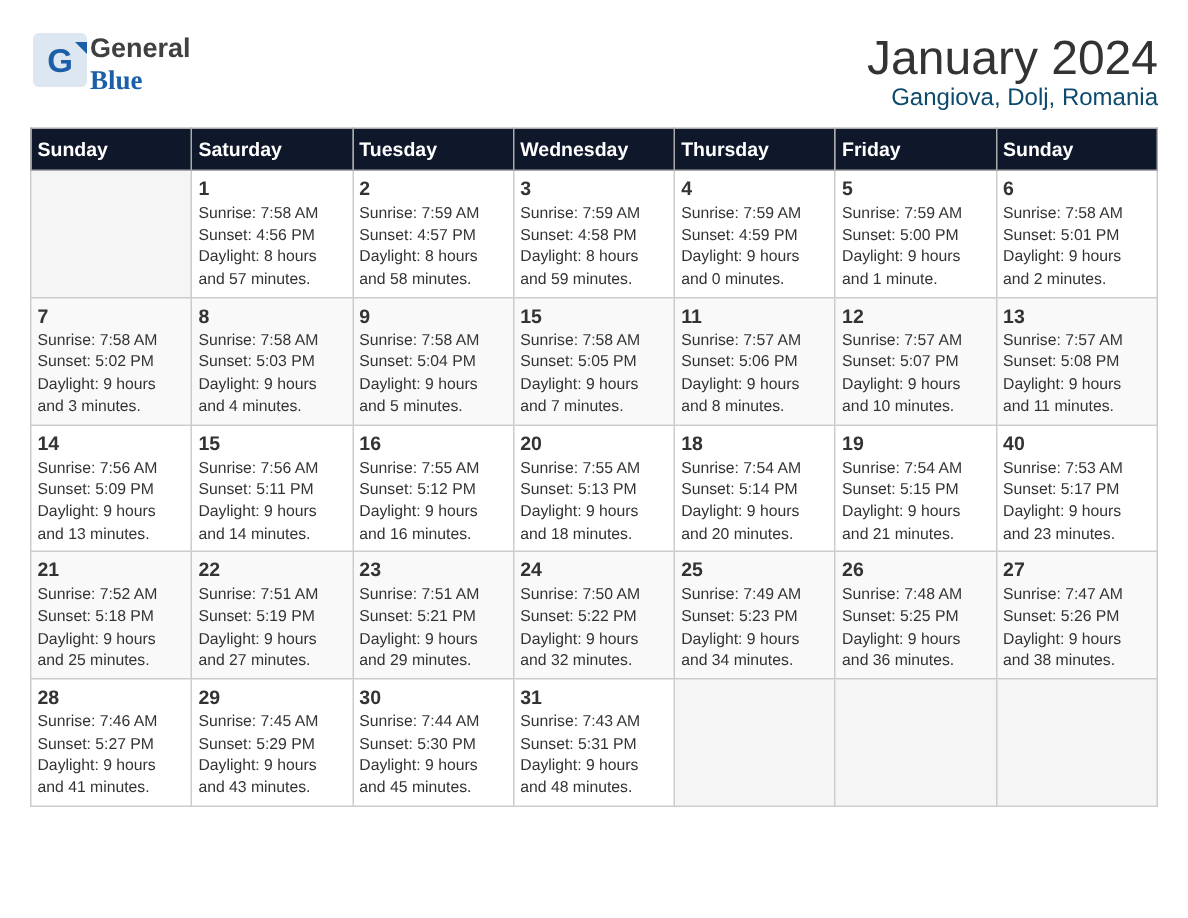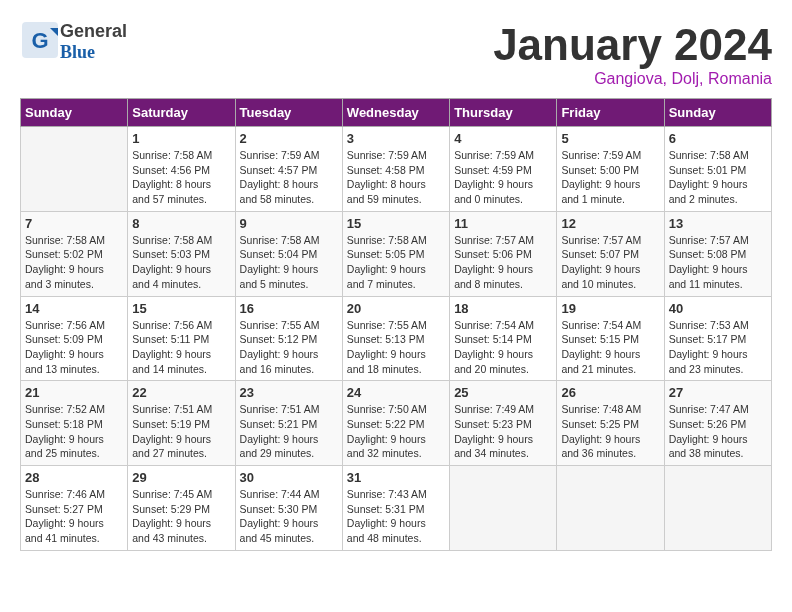--- a/index.html
+++ b/index.html
@@ -17,36 +17,36 @@
       margin-bottom: 10px;
     }
     .logo {
       display: flex;
       align-items: center;
     }
     .title-block {
       text-align: right;
     }
     .month-title {
-      font-size: 44px;
-      font-weight: bold;
+      font-size: 32px;
+      font-weight: normal;
       color: #333;
       margin-left: 44px;
     }
     .location-subtitle {
       font-size: 16px;
-      color: #a21caf;
+      color: #0c4a6e;
     }
     .calendar-table {
       width: 100%;
       border-collapse: collapse;
       font-size: 11px;
     }
     .calendar-table th {
-      background-color: #701a75;
+      background-color: #0f172a;
       color: #fff;
       padding: 6px 4px;
       text-align: left;
       font-size: 13px;
       font-weight: bold;
       border: 1px solid #aaa;
     }
     .calendar-table td {
       vertical-align: top;
       border: 1px solid #ccc;

